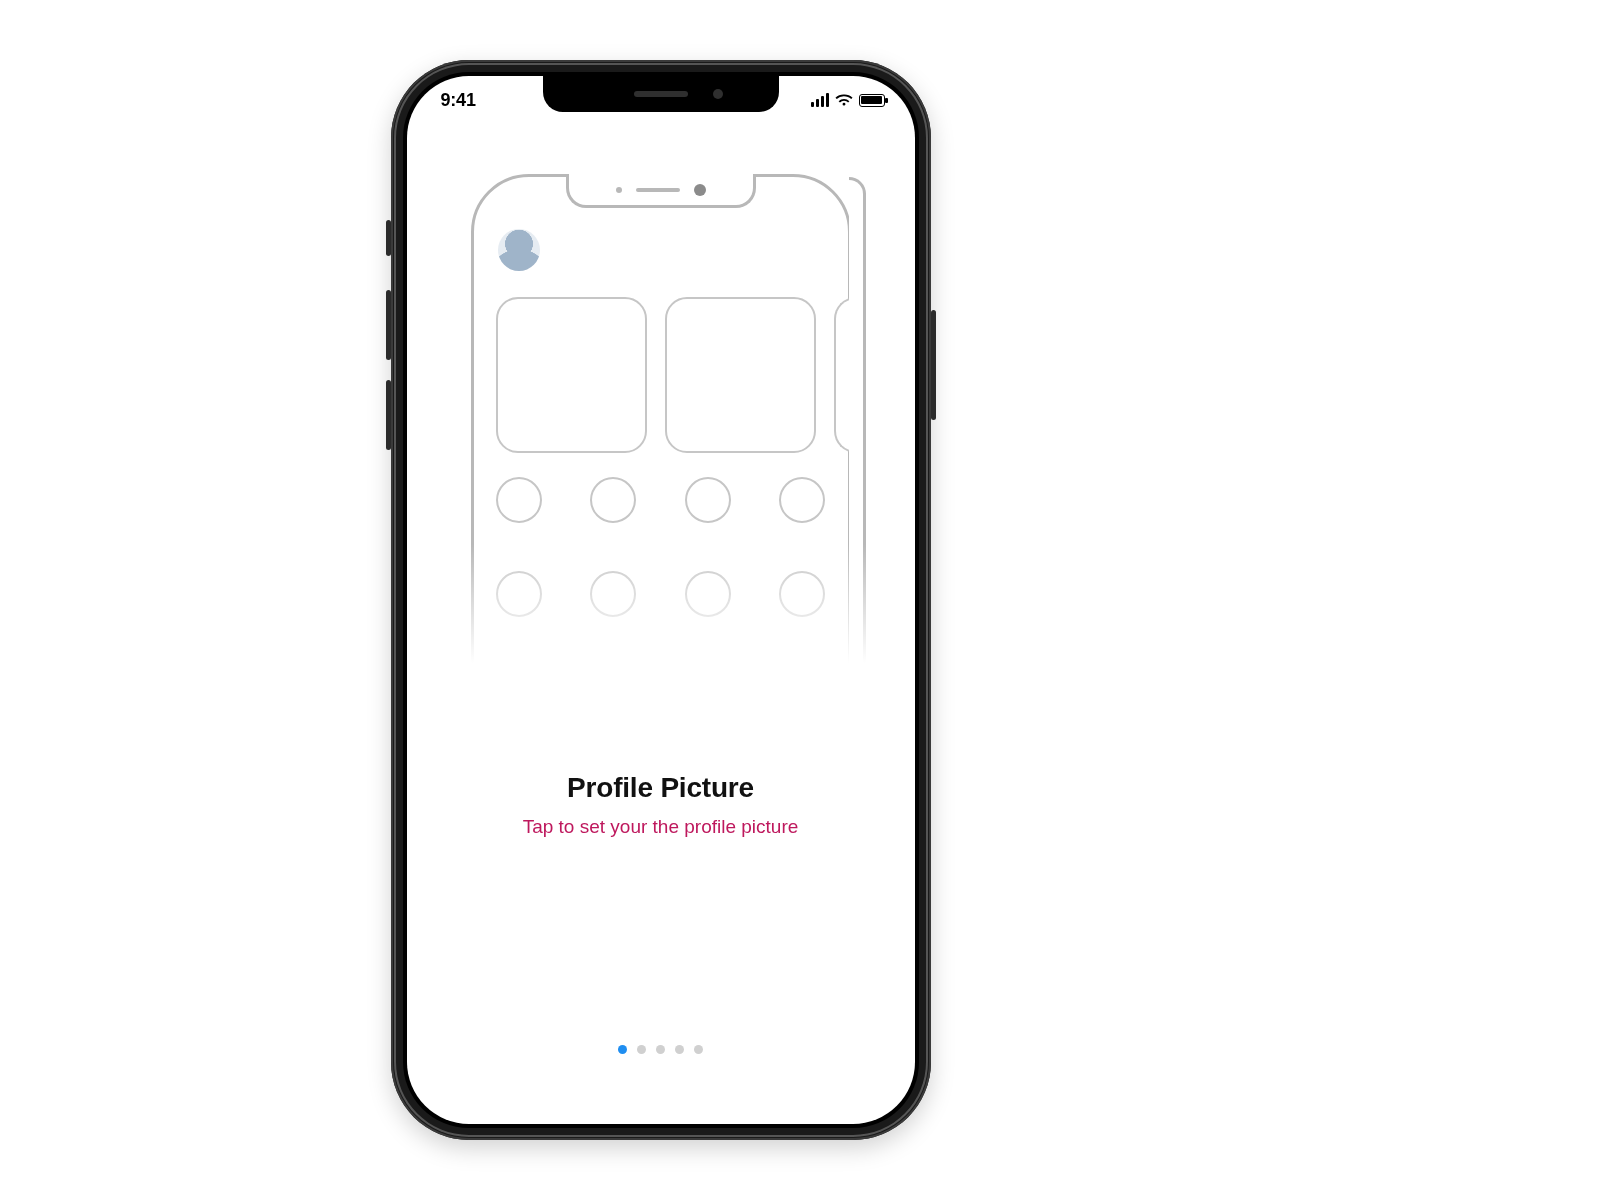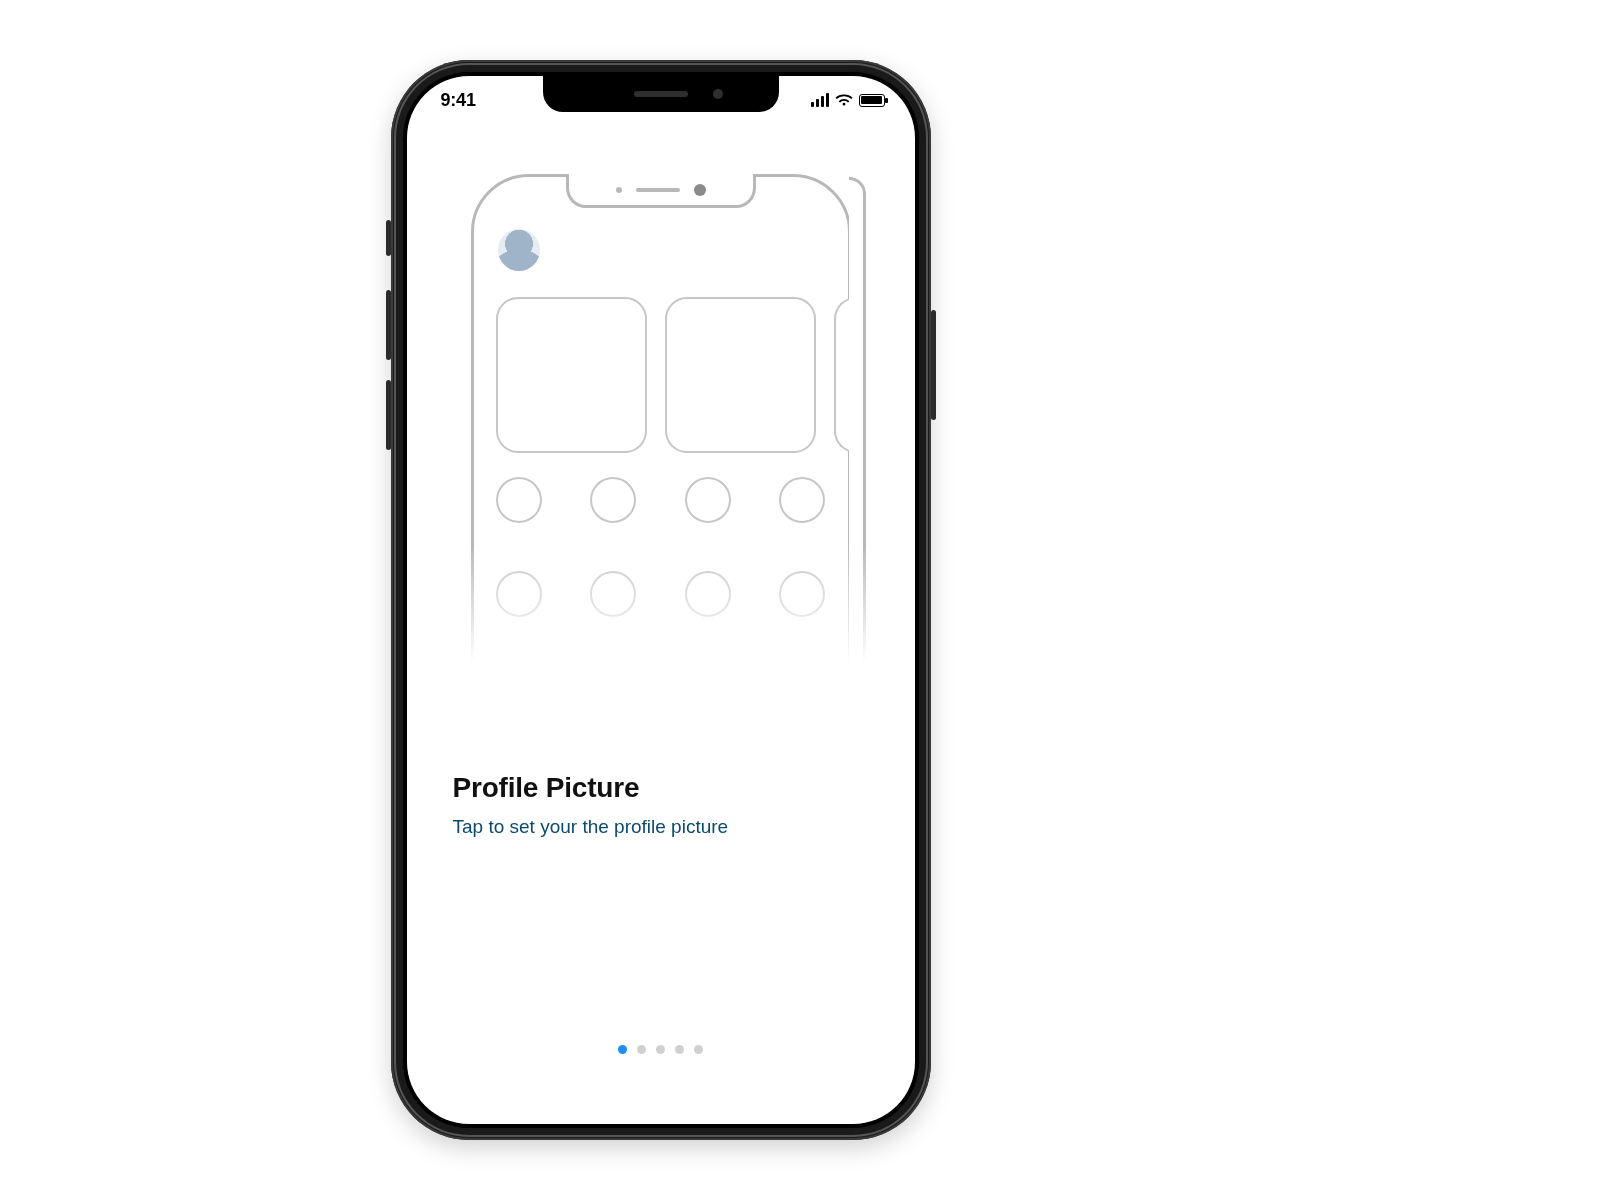--- a/index.html
+++ b/index.html
@@ -121,23 +121,23 @@
 
   .tiles { position:absolute; top:120px; left:22px; right:-14px; display:flex; gap:18px; }
   .tile { width:156px; height:156px; border:2.5px solid #c6c6c6; border-radius:22px; background:#fff; }
   .tile.partial { width:28px; border-right:none; border-top-right-radius:0; border-bottom-right-radius:0; }
 
   .dot-row { position:absolute; left:22px; right:22px; display:flex; justify-content:space-between; }
   .dot-row .d{ width:46px; height:46px; border:2.5px solid #c6c6c6; border-radius:50%; }
   .row1{ top:300px; } .row2{ top:394px; }
 
   
-  .caption { text-align:left; padding: 88px 46px 0; color:#111; }
+  .caption { text-align:center; padding: 88px 46px 0; color:#111; }
   .caption h1 { font-size:28px; font-weight:700; letter-spacing:-0.2px; }
-  .caption p { margin-top:10px; font-size:19px; line-height:1.35; color:#0c4a6e; font-weight:400; }
+  .caption p { margin-top:10px; font-size:19px; line-height:1.35; color:#be185d; font-weight:400; }
 
   
   .pager { position:absolute; bottom:70px; left:0; right:0; display:flex; justify-content:center; gap:10px; }
   .pager .pd{ width:9px; height:9px; border-radius:50%; background:#d0d0d0; }
   .pager .pd.active{ background:#1f8ef1; }
 
 </style>
 </head>
 <body>
 

